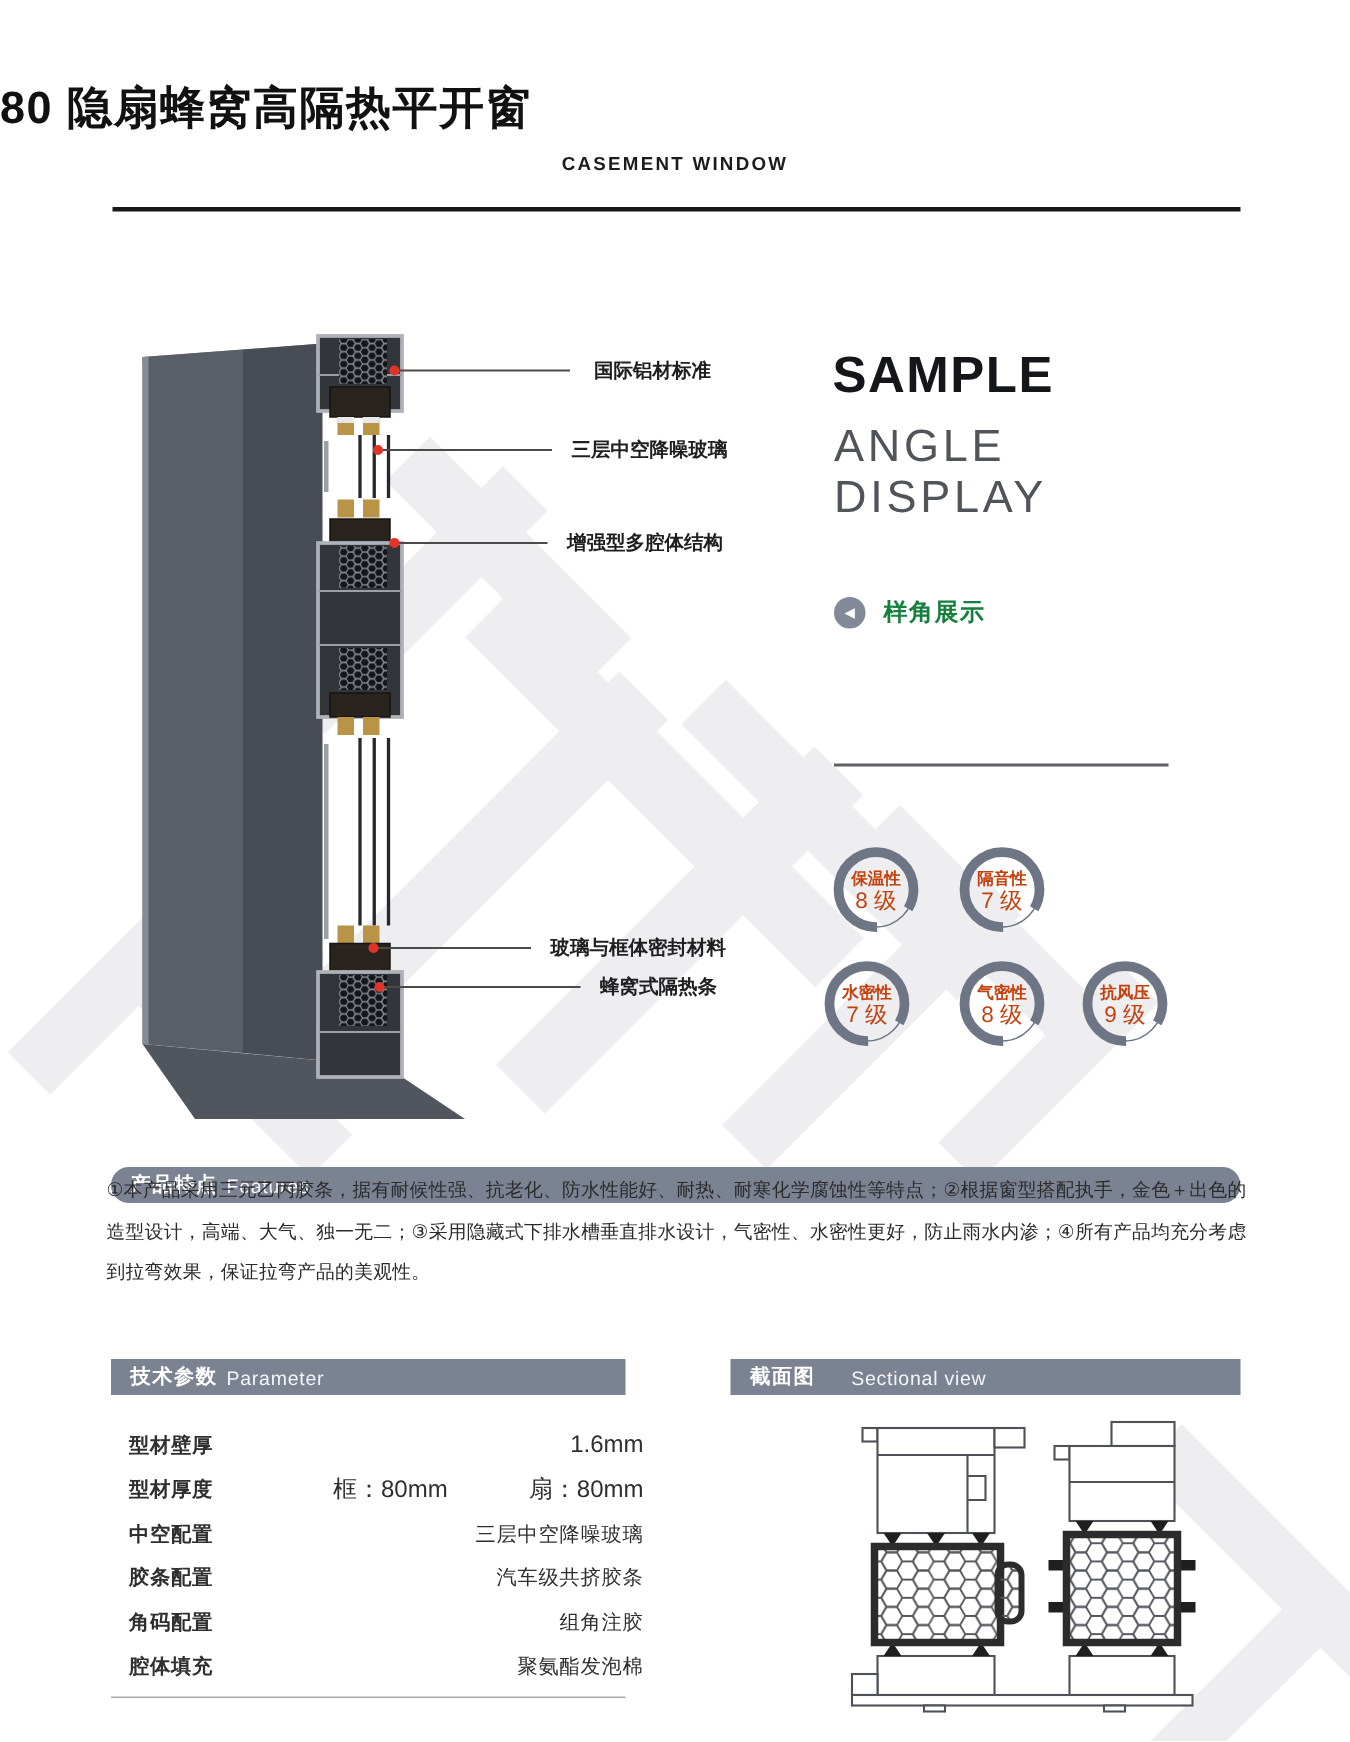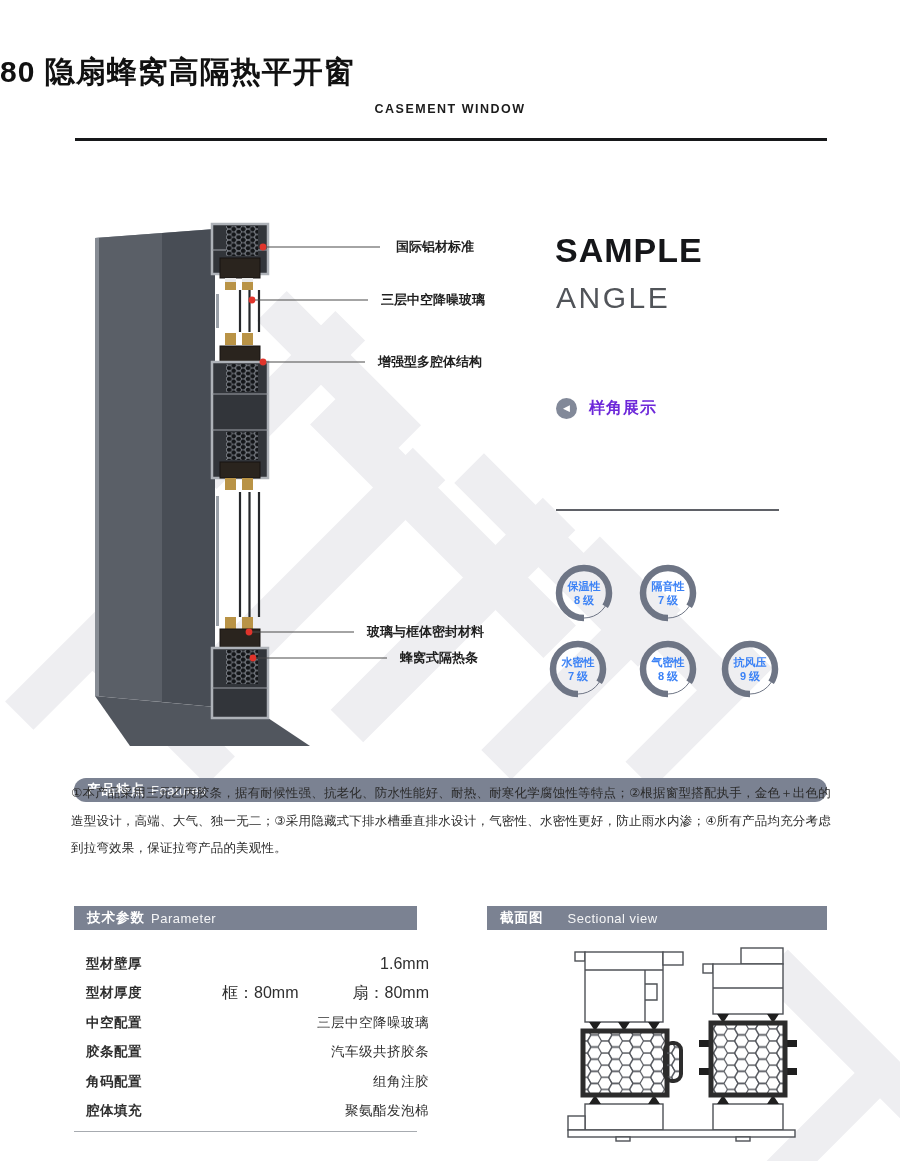--- a/index.html
+++ b/index.html
@@ -17,28 +17,28 @@
             letter-spacing:1.5px;color:#1c1c1c;}
   .rule{left:75px;top:138px;width:752px;height:2.5px;background:#17181a;}
   
   .callout-label{font-size:13px;font-weight:700;color:#1f1f1f;white-space:nowrap;line-height:14px;padding-left:10px;}
   
   .disp-main{left:555px;top:232px;font-size:34px;font-weight:700;color:#151619;letter-spacing:1px;line-height:36px;}
   .disp-sub{left:556px;font-size:30px;font-weight:300;color:#515459;letter-spacing:2.5px;line-height:34px;}
   .angle-row{left:556px;top:398px;display:flex;align-items:center;}
   .angle-icon{width:21px;height:21px;border-radius:50%;background:#828999;color:#fff;
               display:flex;align-items:center;justify-content:center;font-size:9px;line-height:1;}
-  .angle-label{margin-left:12px;font-size:16px;font-weight:700;color:#6d28d9;letter-spacing:1px;}
+  .angle-label{margin-left:12px;font-size:16px;font-weight:700;color:#15803d;letter-spacing:1px;}
   .sep{left:556px;top:509px;width:223px;height:1.5px;background:#5f6167;}
   
   .badge{width:58px;height:58px;}
   .badge .txt{position:absolute;inset:0;display:flex;flex-direction:column;align-items:center;
-              justify-content:center;color:#3b82f6;line-height:13px;}
+              justify-content:center;color:#c2410c;line-height:13px;}
   .badge .n{font-size:11px;font-weight:600;}
-  .badge .l{font-size:11px;font-weight:700;margin-top:1px;}
+  .badge .l{font-size:15px;font-weight:400;margin-top:1px;}
   
   .hbar{height:24px;background:#7b8292;color:#fff;display:flex;align-items:center;padding-left:13px;gap:6px;}
   .hbar .zh{font-size:13.5px;font-weight:700;letter-spacing:1px;}
   .hbar .en{font-size:13px;font-weight:400;opacity:.93;letter-spacing:.5px;}
   
   .features-body{left:71px;top:780px;width:760px;font-size:12.5px;color:#2b2b2b;
                  line-height:27.5px;text-align:justify;letter-spacing:.2px;}
   
   .param-rows{left:74px;top:949px;width:343px;margin-left:12px;}
   .prow{position:relative;height:29.5px;display:flex;align-items:center;}
@@ -166,20 +166,21 @@
     </svg>
 
     <div class="abs callout-label" style="left:386px;top:240px;">国际铝材标准</div>
     <div class="abs callout-label" style="left:371px;top:293px;">三层中空降噪玻璃</div>
     <div class="abs callout-label" style="left:368px;top:355px;">增强型多腔体结构</div>
     <div class="abs callout-label" style="left:357px;top:625px;">玻璃与框体密封材料</div>
     <div class="abs callout-label" style="left:390px;top:651px;">蜂窝式隔热条</div>
 
     <div class="abs disp-main">SAMPLE</div>
     <div class="abs disp-sub" style="top:281px;">ANGLE</div>
+    <div class="abs disp-sub" style="top:315px;">DISPLAY</div>
 
     <div class="abs angle-row">
       <span class="angle-icon">◀</span>
       <span class="angle-label">样角展示</span>
     </div>
 
     <div class="abs sep"></div>
 
     <div class="abs badge" style="left:555px;top:564px;">
       <svg width="58" height="58">

